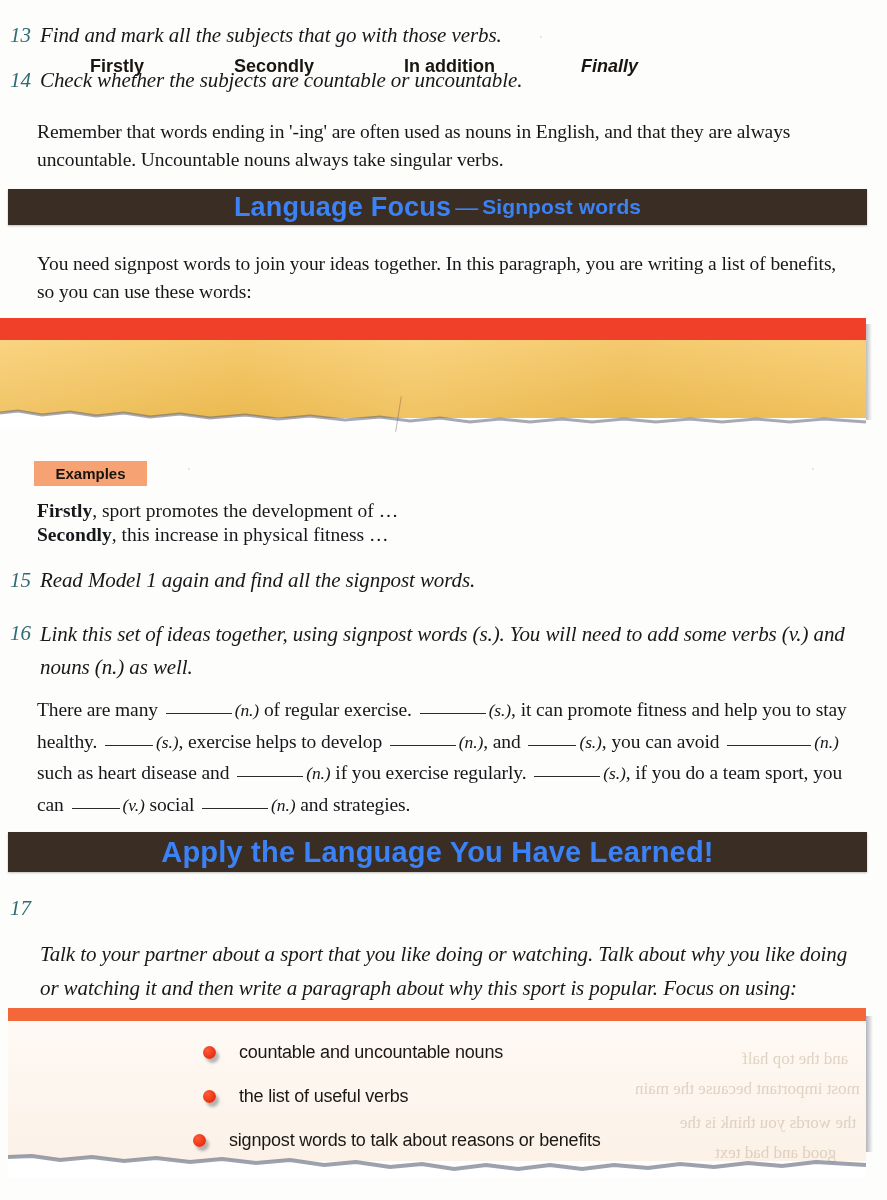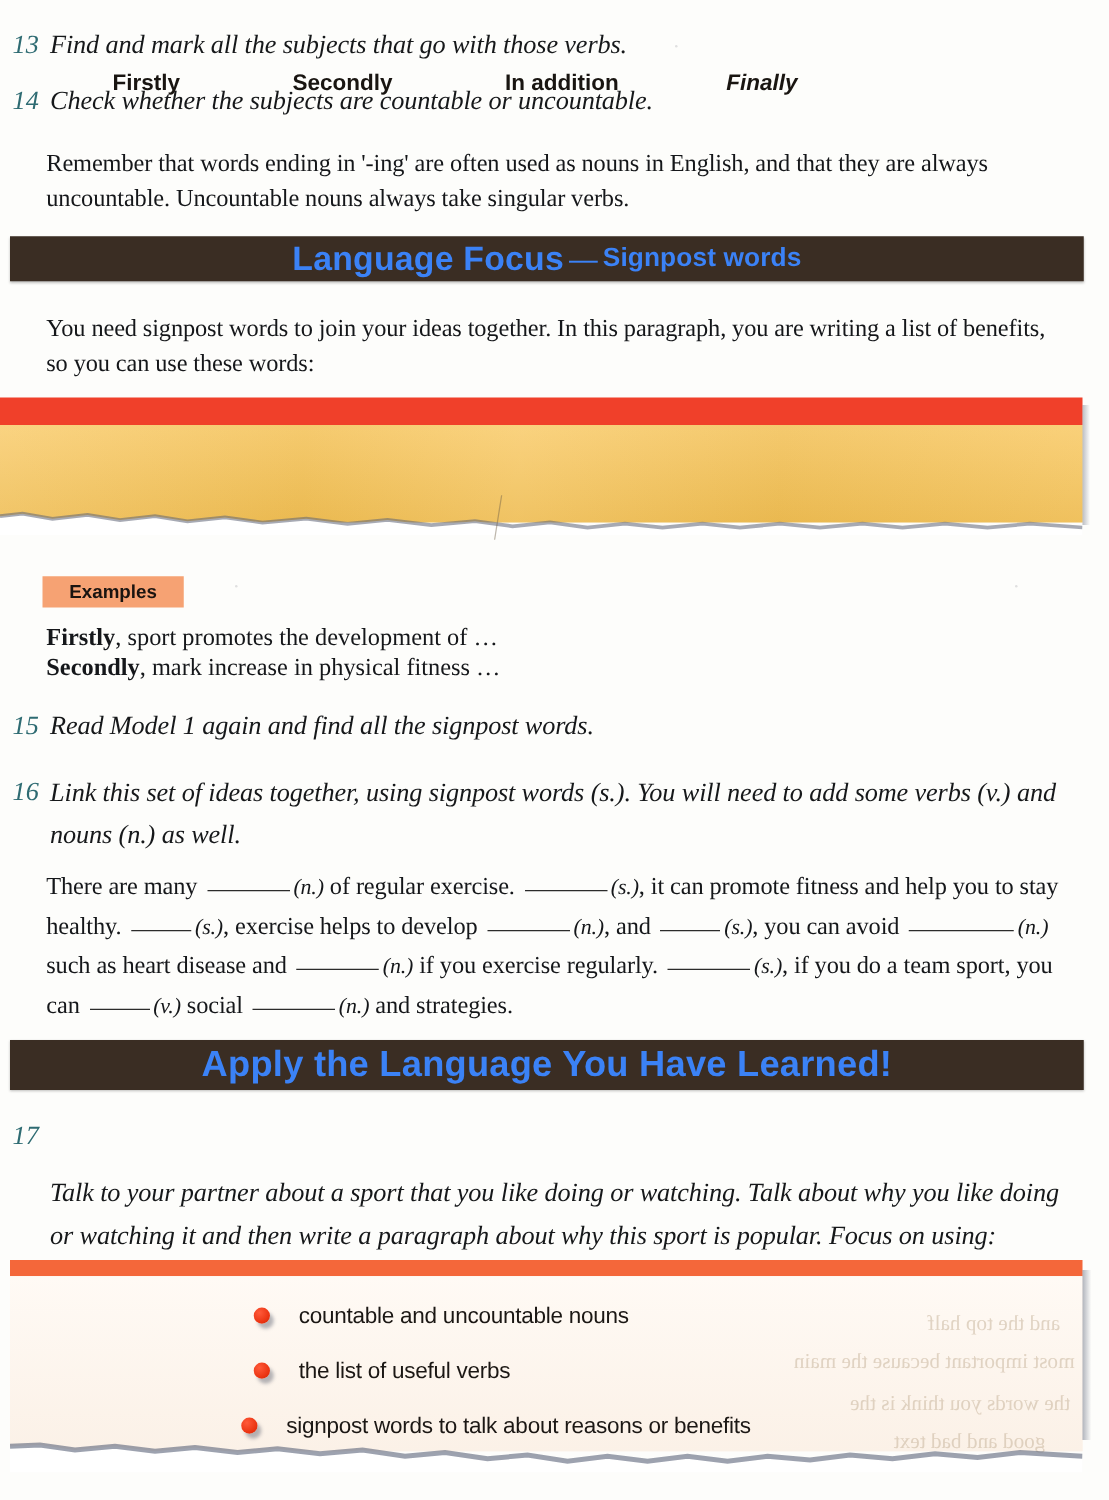--- a/index.html
+++ b/index.html
@@ -314,21 +314,21 @@
 <span class="signword" style="left:581px;font-style:italic;">Finally</span>
 
 <div id="examples-badge">
   <span>Examples</span>
 </div>
 
 <div class="example-line" style="left:37px; top:500px;">
   <b>Firstly</b><span>, sport promotes the development of …</span>
 </div>
 <div class="example-line" style="left:37px; top:524px;">
-  <b>Secondly</b><span>, mark increase in physical fitness …</span>
+  <b>Secondly</b><span>, this increase in physical fitness …</span>
 </div>
 
 <div class="ex" style="left:10px; top:565px; width:860px;">
   <div class="ex-num">15</div>
   <div class="ex-text">Read Model 1 again and find all the signpost words.</div>
 </div>
 
 <div class="ex" style="left:10px; top:618px; width:845px;">
   <div class="ex-num">16</div>
   <div class="ex-text" style="line-height:1.55;">Link this set of ideas together, using signpost words (s.). You will need to add some verbs (v.) and nouns (n.) as well.</div>

